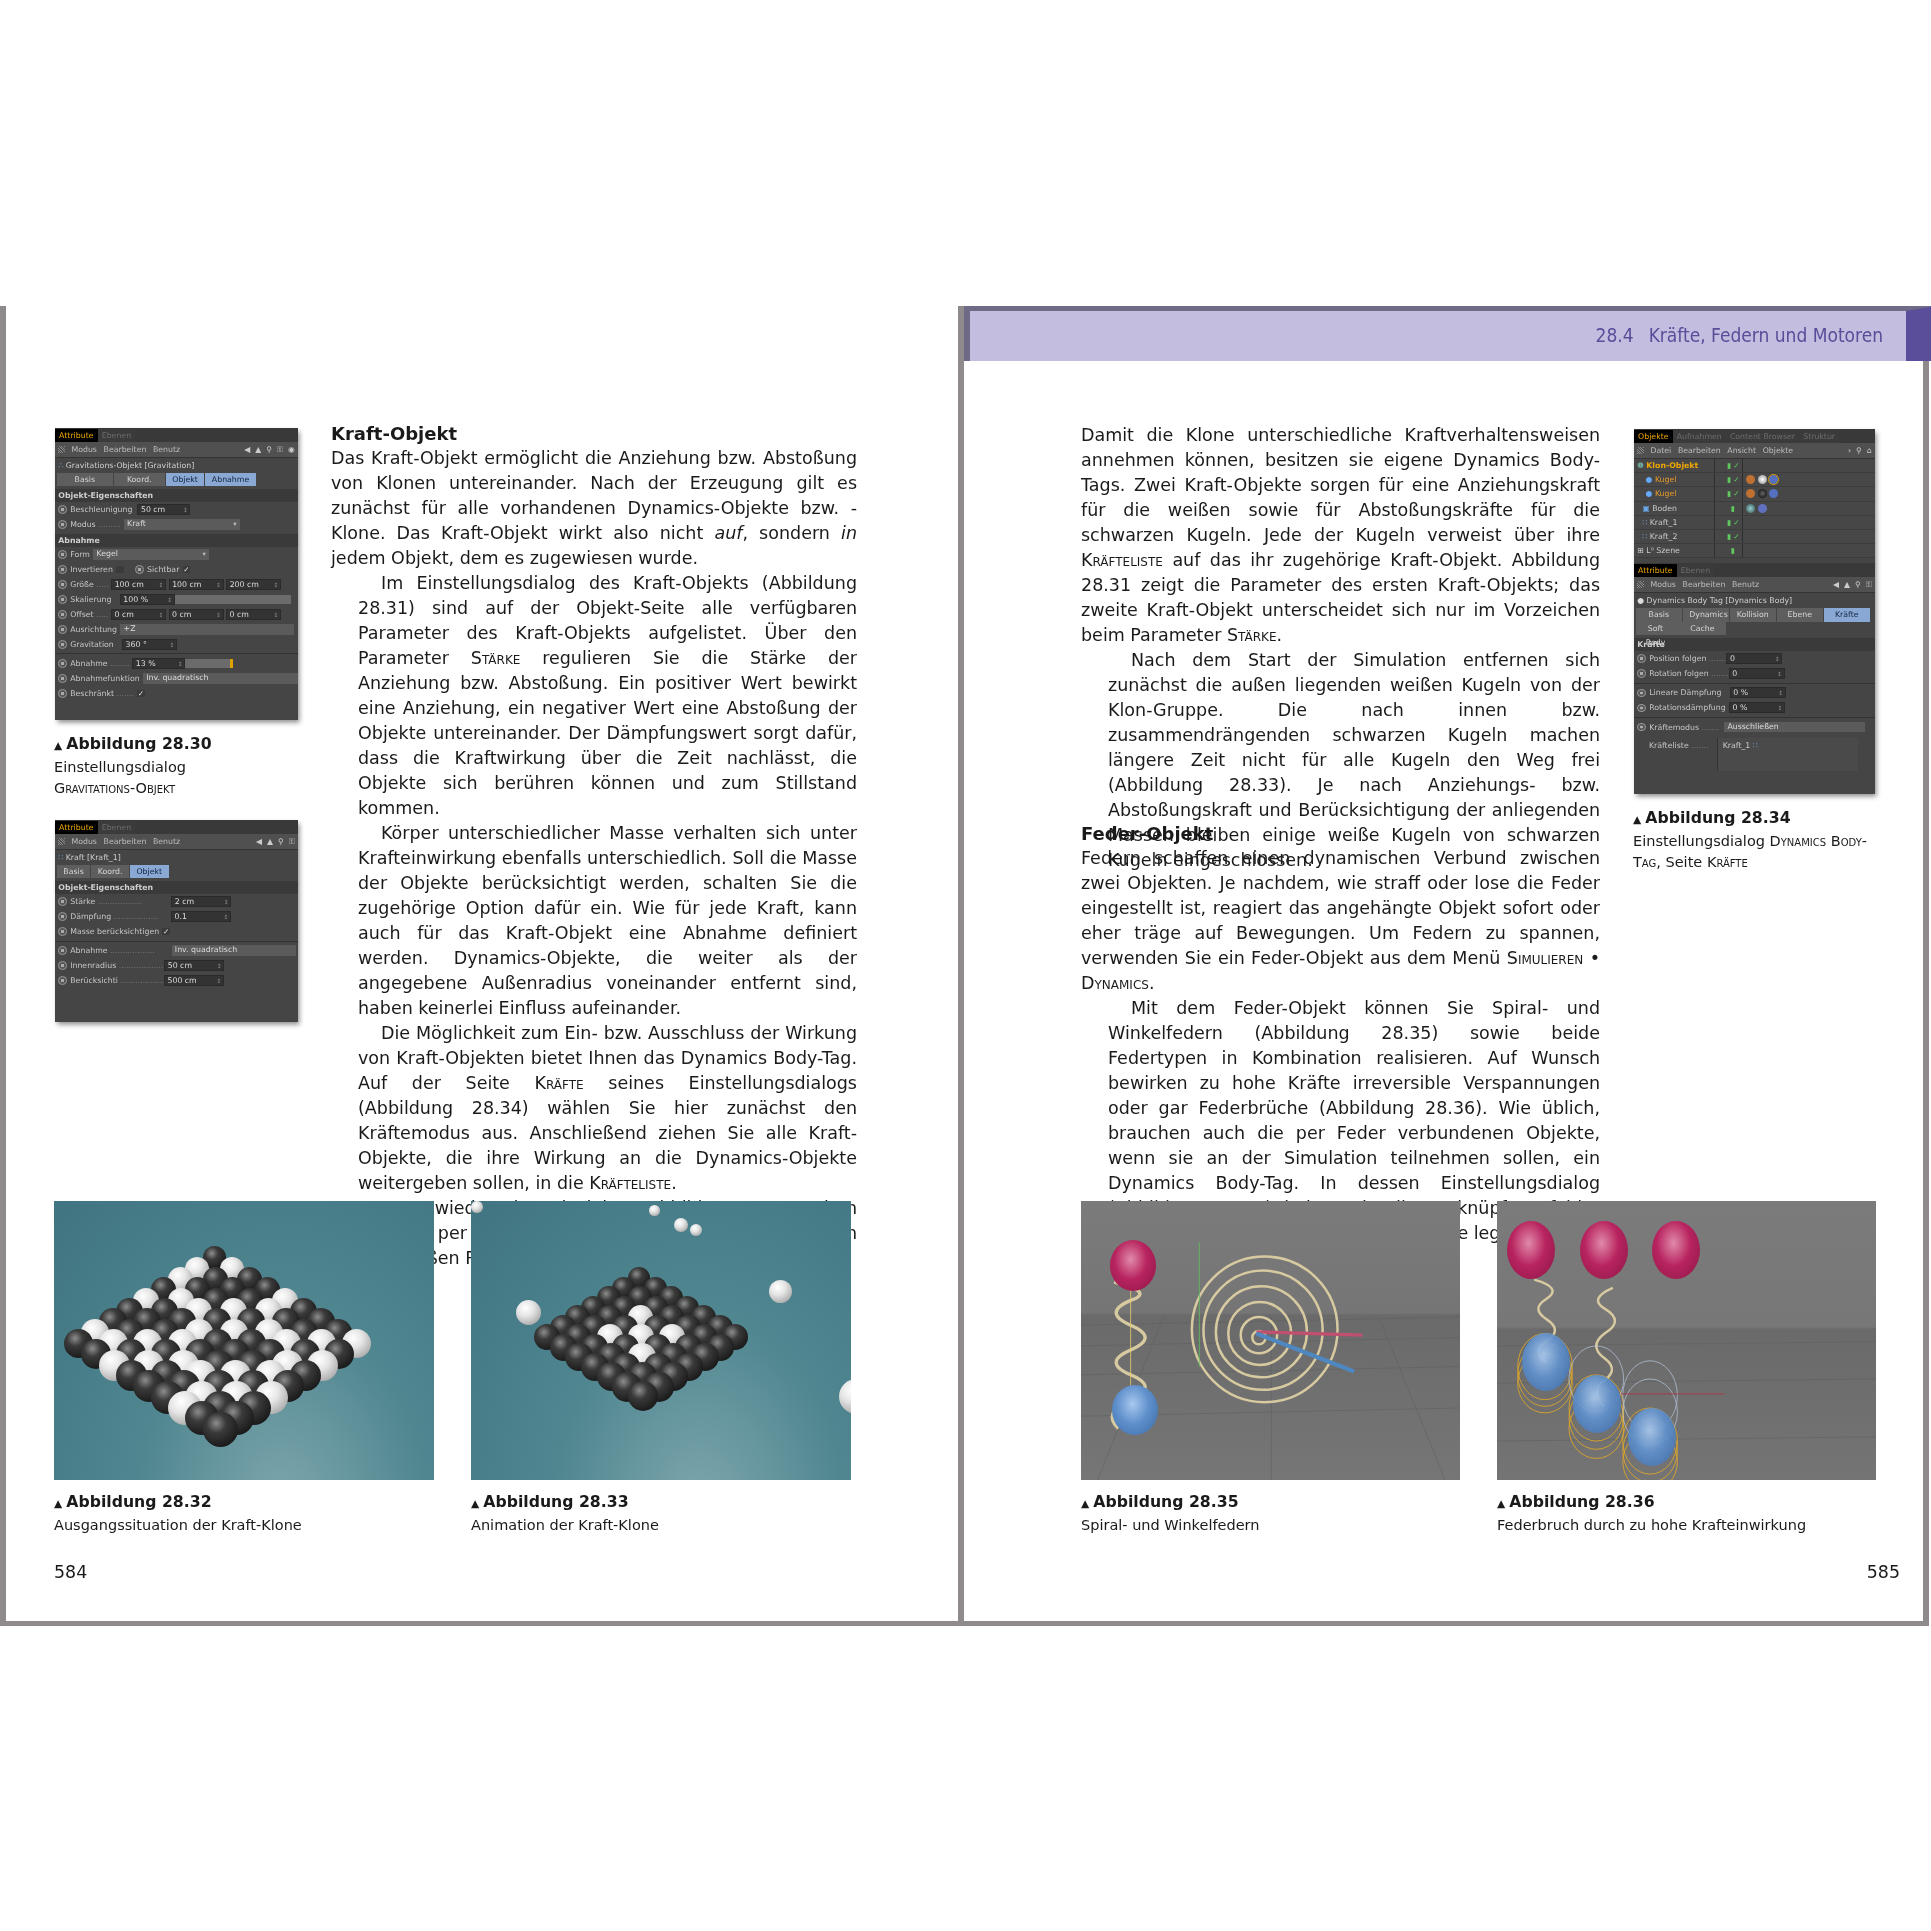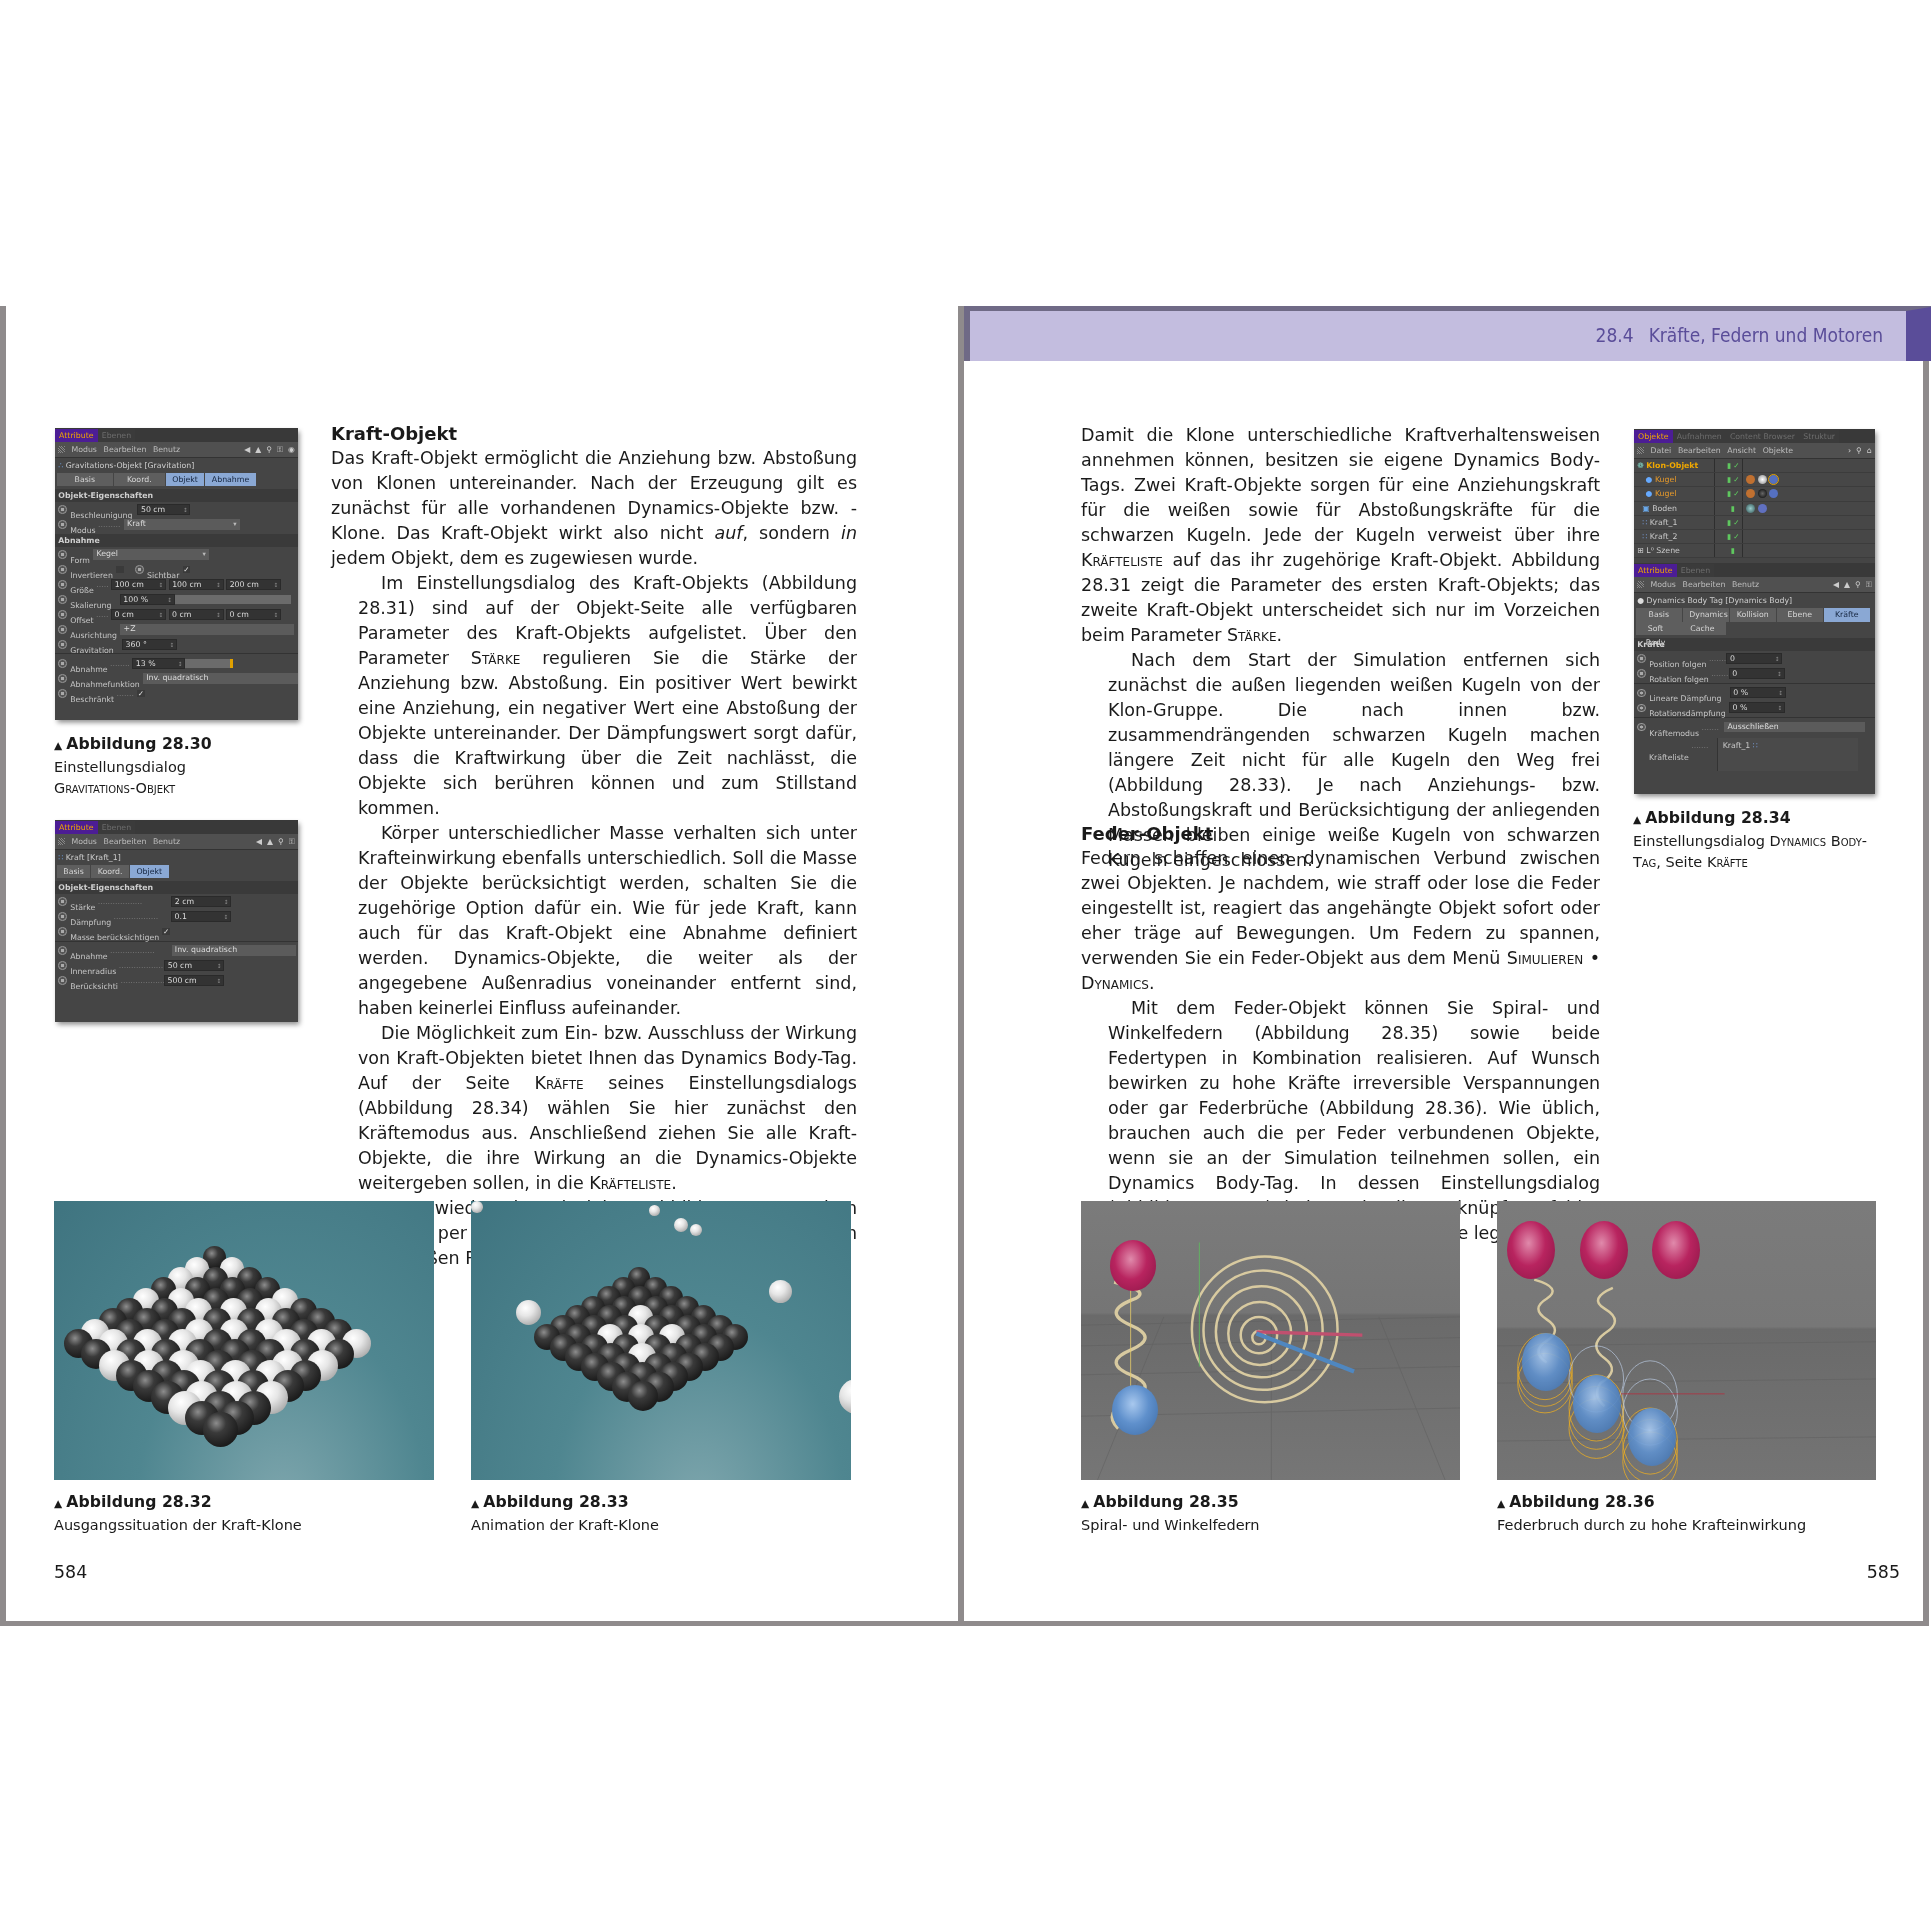--- a/index.html
+++ b/index.html
@@ -23,32 +23,32 @@
 
   .caption{position:absolute;font-size:14.5px;line-height:21.5px;}
   .caption .num{font-weight:bold;font-size:15.7px;}
   .caption .tri{font-size:10.7px;margin-right:4.1px;}
   .pgnum{position:absolute;font-size:17.4px;}
 
   
   .dlg{position:absolute;background:#454545;box-shadow:1.7px 2.5px 5px rgba(0,0,0,.45);font-family:"DejaVu Sans","Liberation Sans",sans-serif;font-size:7.8px;color:#c9c9c9;overflow:hidden;}
   .dlg .tabs{height:14px;background:#393939;display:flex;align-items:flex-end;}
   .dlg .tab{padding:0.8px 4.1px;height:11.6px;line-height:11.6px;color:#6d6d6d;background:#3b3b3b;}
-  .dlg .tab.act{color:#f0a800;background:#4c1d95;}
+  .dlg .tab.act{color:#f0a800;background:#000000;}
   .dlg .menu{height:15px;line-height:15px;background:#505050;padding-left:3.3px;display:flex;gap:6.6px;color:#bdbdbd;border-bottom:0.8px solid #333;}
   .dlg .menu .grip{width:6.6px;height:6.6px;margin-top:4.1px;background:repeating-linear-gradient(45deg,#888 0 0.8px,#505050 0.8px 1.7px);}
   .dlg .menu .ico{margin-left:auto;display:flex;gap:5px;padding-right:3.3px;color:#ccc;}
   .dlg .objname{height:15px;line-height:15px;padding-left:3.3px;color:#cfcfcf;}
   .dlg .btnrow{display:flex;flex-wrap:wrap;padding-left:1.7px;}
   .dlg .pbtn{height:13.2px;line-height:13.2px;padding:0 6.6px;background:#5e5e5e;color:#d6d6d6;margin-right:0.8px;margin-bottom:0.8px;text-align:center;}
   .dlg .pbtn.sel{background:#8aa8d4;color:#13233d;}
   .dlg .sect{height:13.2px;line-height:13.2px;background:#3a3a3a;padding-left:3.3px;font-weight:bold;color:#cfcfcf;margin-top:1.7px;}
   .dlg .row{height:15px;line-height:15px;display:flex;align-items:center;padding-left:3.3px;white-space:nowrap;}
   .dlg .rad{display:inline-block;width:6.6px;height:6.6px;border-radius:50%;border:0.8px solid #999;background:radial-gradient(#aaa 30%,#555 40%);margin-right:3.3px;flex:none;}
-  .dlg .lbl{color:#c6c6c6;margin-top:12px;}
+  .dlg .lbl{color:#c6c6c6;}
   .dlg .dots{color:#777;}
   .dlg .fld{height:10.7px;line-height:10.7px;background:#333;color:#ddd;padding-left:2.5px;border:0.8px solid #2a2a2a;box-sizing:border-box;position:relative;flex:none;}
   .dlg .fld::after{content:"\2195";position:absolute;right:1.7px;top:0;font-size:5.8px;color:#888;}
   .dlg .drop{height:10.7px;line-height:10.7px;background:#5b5b5b;color:#ddd;padding-left:3.3px;box-sizing:border-box;position:relative;flex:none;}
   .dlg .drop.arrow::after{content:"\25BE";position:absolute;right:3.3px;top:0;color:#bbb;font-size:6.6px;}
   .dlg .chk{display:inline-block;width:7.4px;height:7.4px;background:#3a3a3a;margin-left:3.3px;color:#ddd;font-size:7.4px;line-height:7.4px;text-align:center;}
   .dlg .sep{height:0.8px;background:#333;margin:1.7px 0;}
   .dlg .slider{height:9px;background:#6b6b6b;flex:none;position:relative;}
   .dlg .slider .knob{position:absolute;top:0;width:2.5px;height:9px;background:#e0a000;}
 

